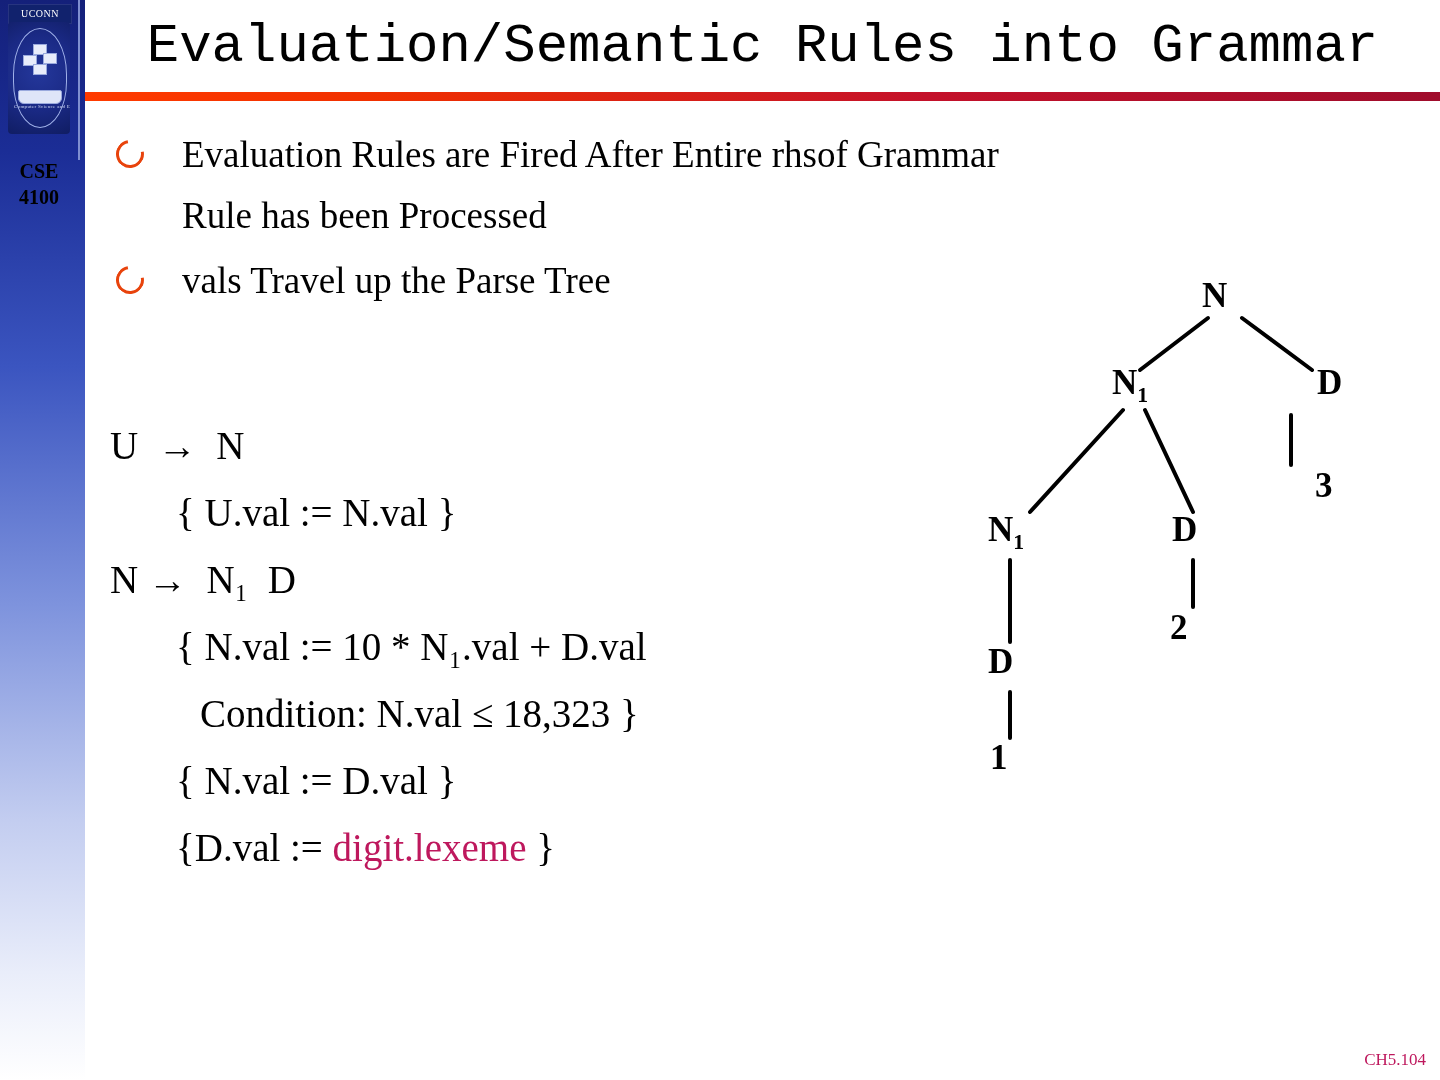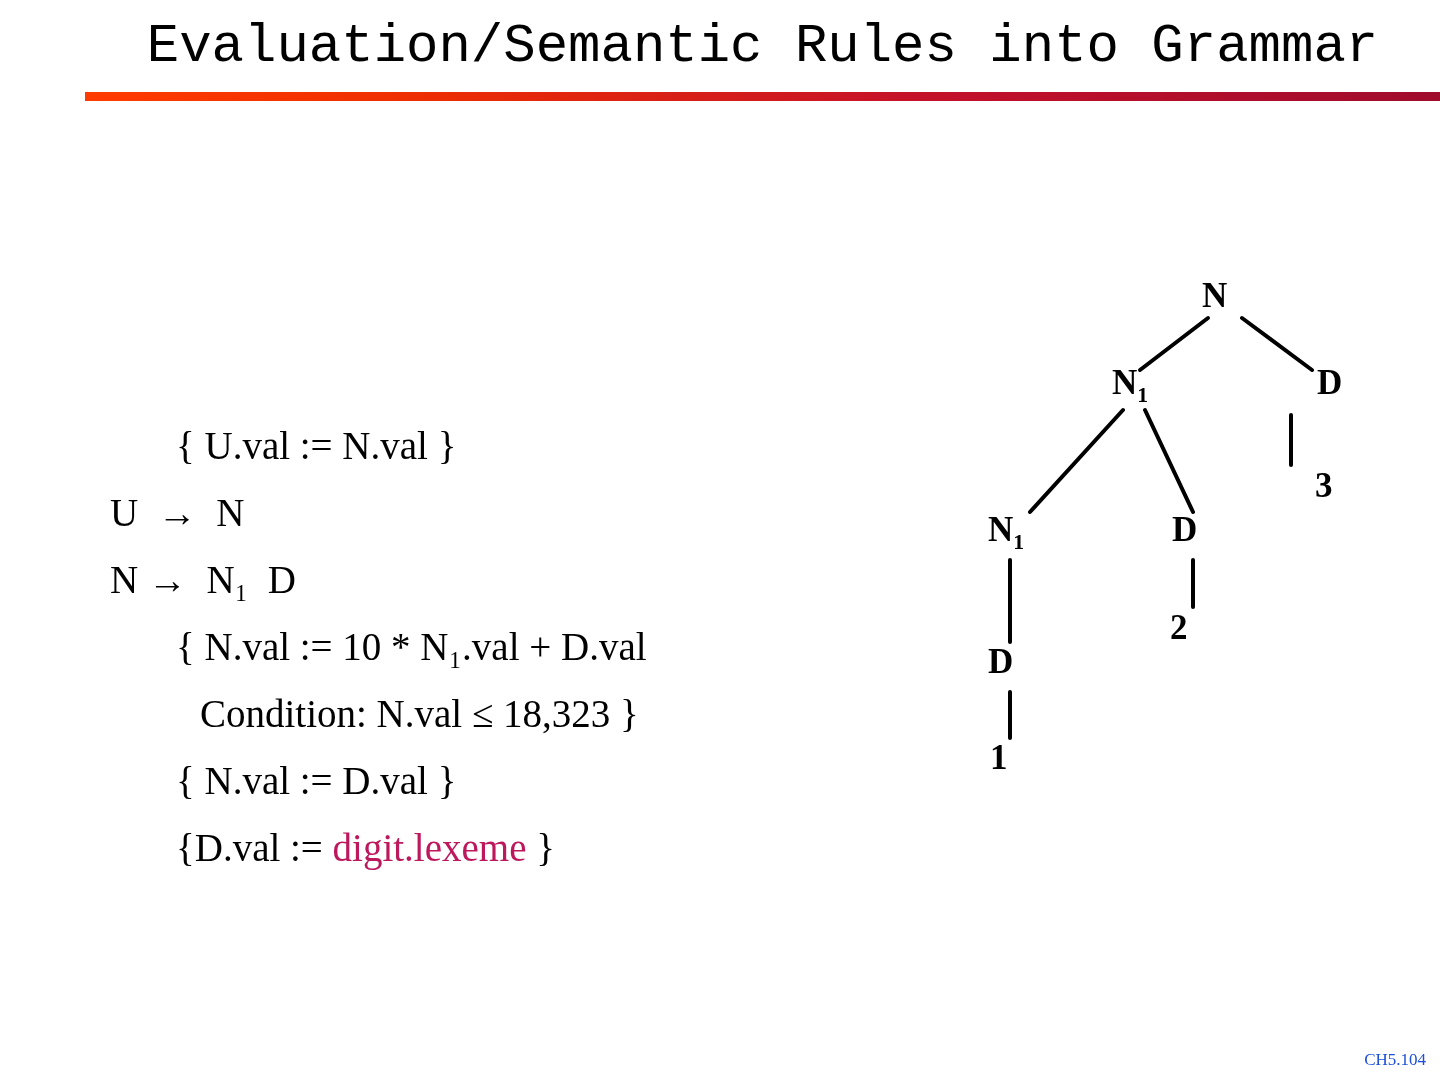--- a/index.html
+++ b/index.html
@@ -188,37 +188,70 @@
     color: #000000;
     font-family: "Liberation Serif", serif;
     white-space: nowrap;
   }
 
   
   #footer {
     position: absolute;
     right: 14px; bottom: 10px;
     font-size: 17px;
-    color: #1d4ed8;
+    color: #be185d;
     font-family: "Liberation Serif", serif;
   }
 </style>
 </head>
 <body>
 
 <div id="slide">
 
+  <div id="sidebar">
+    <div id="sidebar-inner-line"></div>
+
+    <div id="logo">
+      <div id="logo-badge">UCONN</div>
+      <div id="logo-seal">
+        <div class="ring"></div>
+        <div class="blocks">
+          <div class="blk b1"></div>
+          <div class="blk b2"></div>
+          <div class="blk b3"></div>
+          <div class="blk b4"></div>
+        </div>
+        <div class="book"></div>
+        <div class="arc">Computer Science and Engineering</div>
+      </div>
+    </div>
+
+    <div id="sidebar-course">
+      <div>CSE</div>
+      <div>4100</div>
+    </div>
+  </div>
 
   <div id="title">Evaluation/Semantic Rules into Grammar</div>
   <div id="title-rule"></div>
 
+  <div id="bullets">
+    <div class="bullet-row">
+      <span class="bullet-mark"></span>
+      <div class="bullet-text">Evaluation Rules are Fired After Entire rhsof Grammar Rule has been Processed</div>
+    </div>
+    <div class="bullet-row">
+      <span class="bullet-mark"></span>
+      <div class="bullet-text">vals Travel up the Parse Tree</div>
+    </div>
+  </div>
 
   <div id="grammar">
+    <div class="g-line"><span>U  →  N</span></div>
     <div class="g-line g-indent-1"><span>{ U.val := N.val }</span></div>
-    <div class="g-line"><span>U  →  N</span></div>
     <div class="g-line"><span>N →  N₁  D</span></div>
     <div class="g-line g-indent-1"><span>{ N.val := 10 * N₁.val + D.val</span></div>
     <div class="g-line g-indent-2"><span>Condition: N.val ≤ 18,323 }</span></div>
     <div class="g-line g-indent-1"><span>{ N.val := D.val }</span></div>
     <div class="g-line g-indent-1"><span>{D.val := </span><span style="color: #be185d;">digit.lexeme</span><span> }</span></div>
   </div>
 
   <div id="tree">
     <svg width="470" height="540">
       <g stroke="#000000" stroke-width="4" fill="none" stroke-linecap="round">

